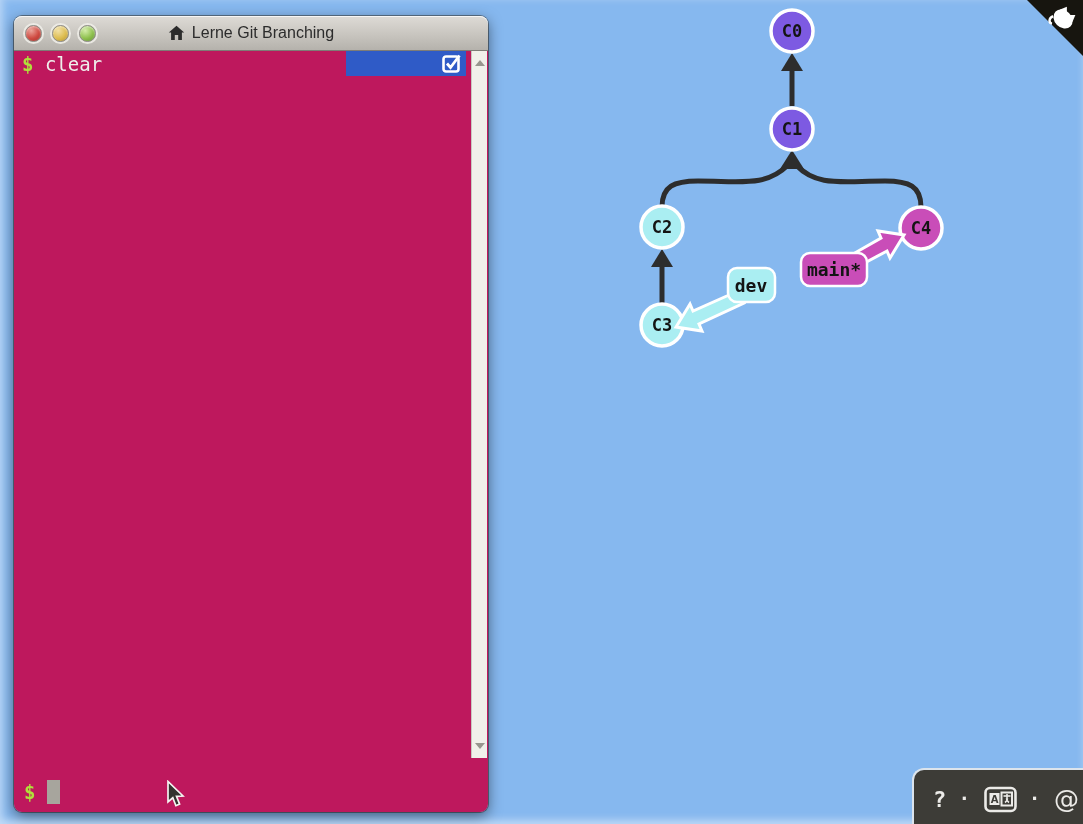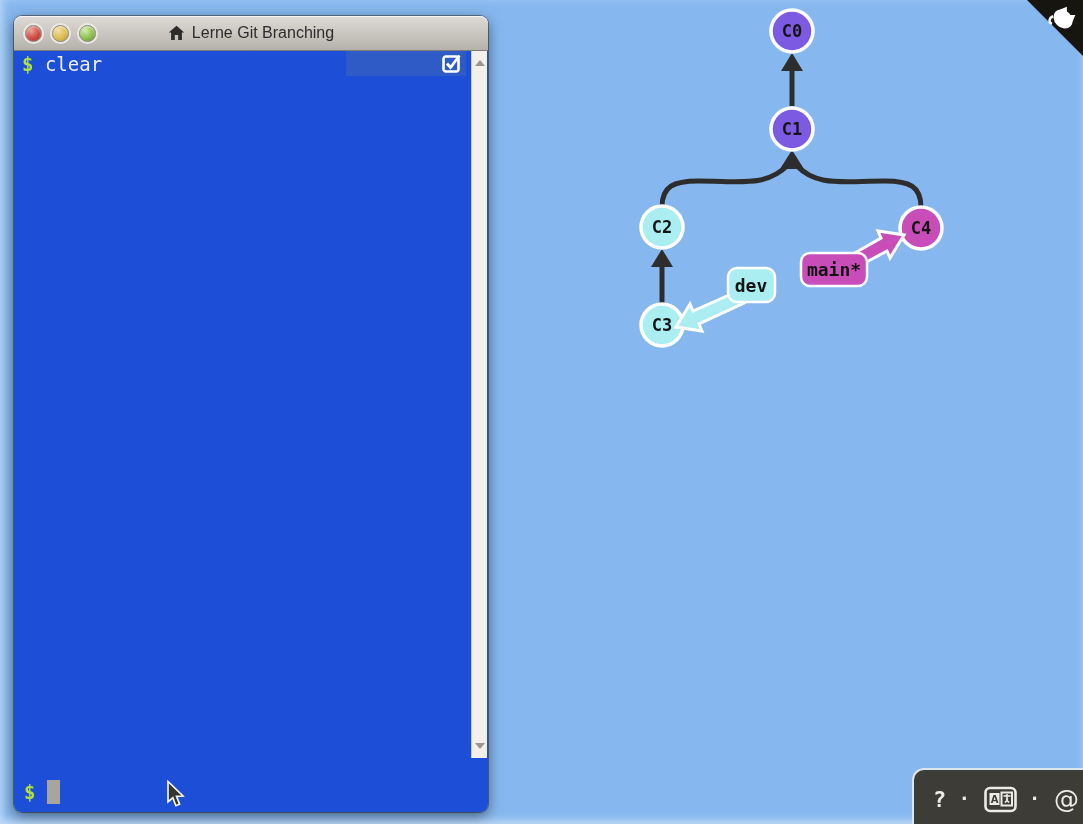--- a/index.html
+++ b/index.html
@@ -34,21 +34,21 @@
     box-shadow:0 0 0 2px rgba(240,238,233,.85), inset 0 1px 2px rgba(255,255,255,.6);
   }
   .light.red{background:radial-gradient(circle at 35% 30%,#eba49a,#cf4a41 55%,#9d2f28);}
   .light.yellow{background:radial-gradient(circle at 35% 30%,#f2e0a6,#ddbd50 55%,#b08f2e);}
   .light.green{background:radial-gradient(circle at 35% 30%,#d4edaa,#8ec04d 55%,#5e8f2d);}
   .title{
     position:absolute;left:0;right:0;
     font-size:16px;color:#2c2c2c;display:flex;justify-content:center;align-items:center;gap:7px;
   }
   .term{
-    position:relative;height:761px;background:#1d4ed8;
+    position:relative;height:761px;background:#be185d;
     border-radius:0 0 8px 8px;overflow:hidden;
     font-family:"DejaVu Sans Mono","Liberation Mono",monospace;
   }
   .term-line{
     position:absolute;left:8px;top:2px;font-size:19px;color:#efefec;white-space:pre;
   }
   .prompt-sym{color:#b0e03a;font-weight:bold;}
   .selection-box{
     position:absolute;left:332px;top:0px;width:120px;height:25px;
     background:#2f5bc7;display:flex;align-items:center;justify-content:flex-end;

